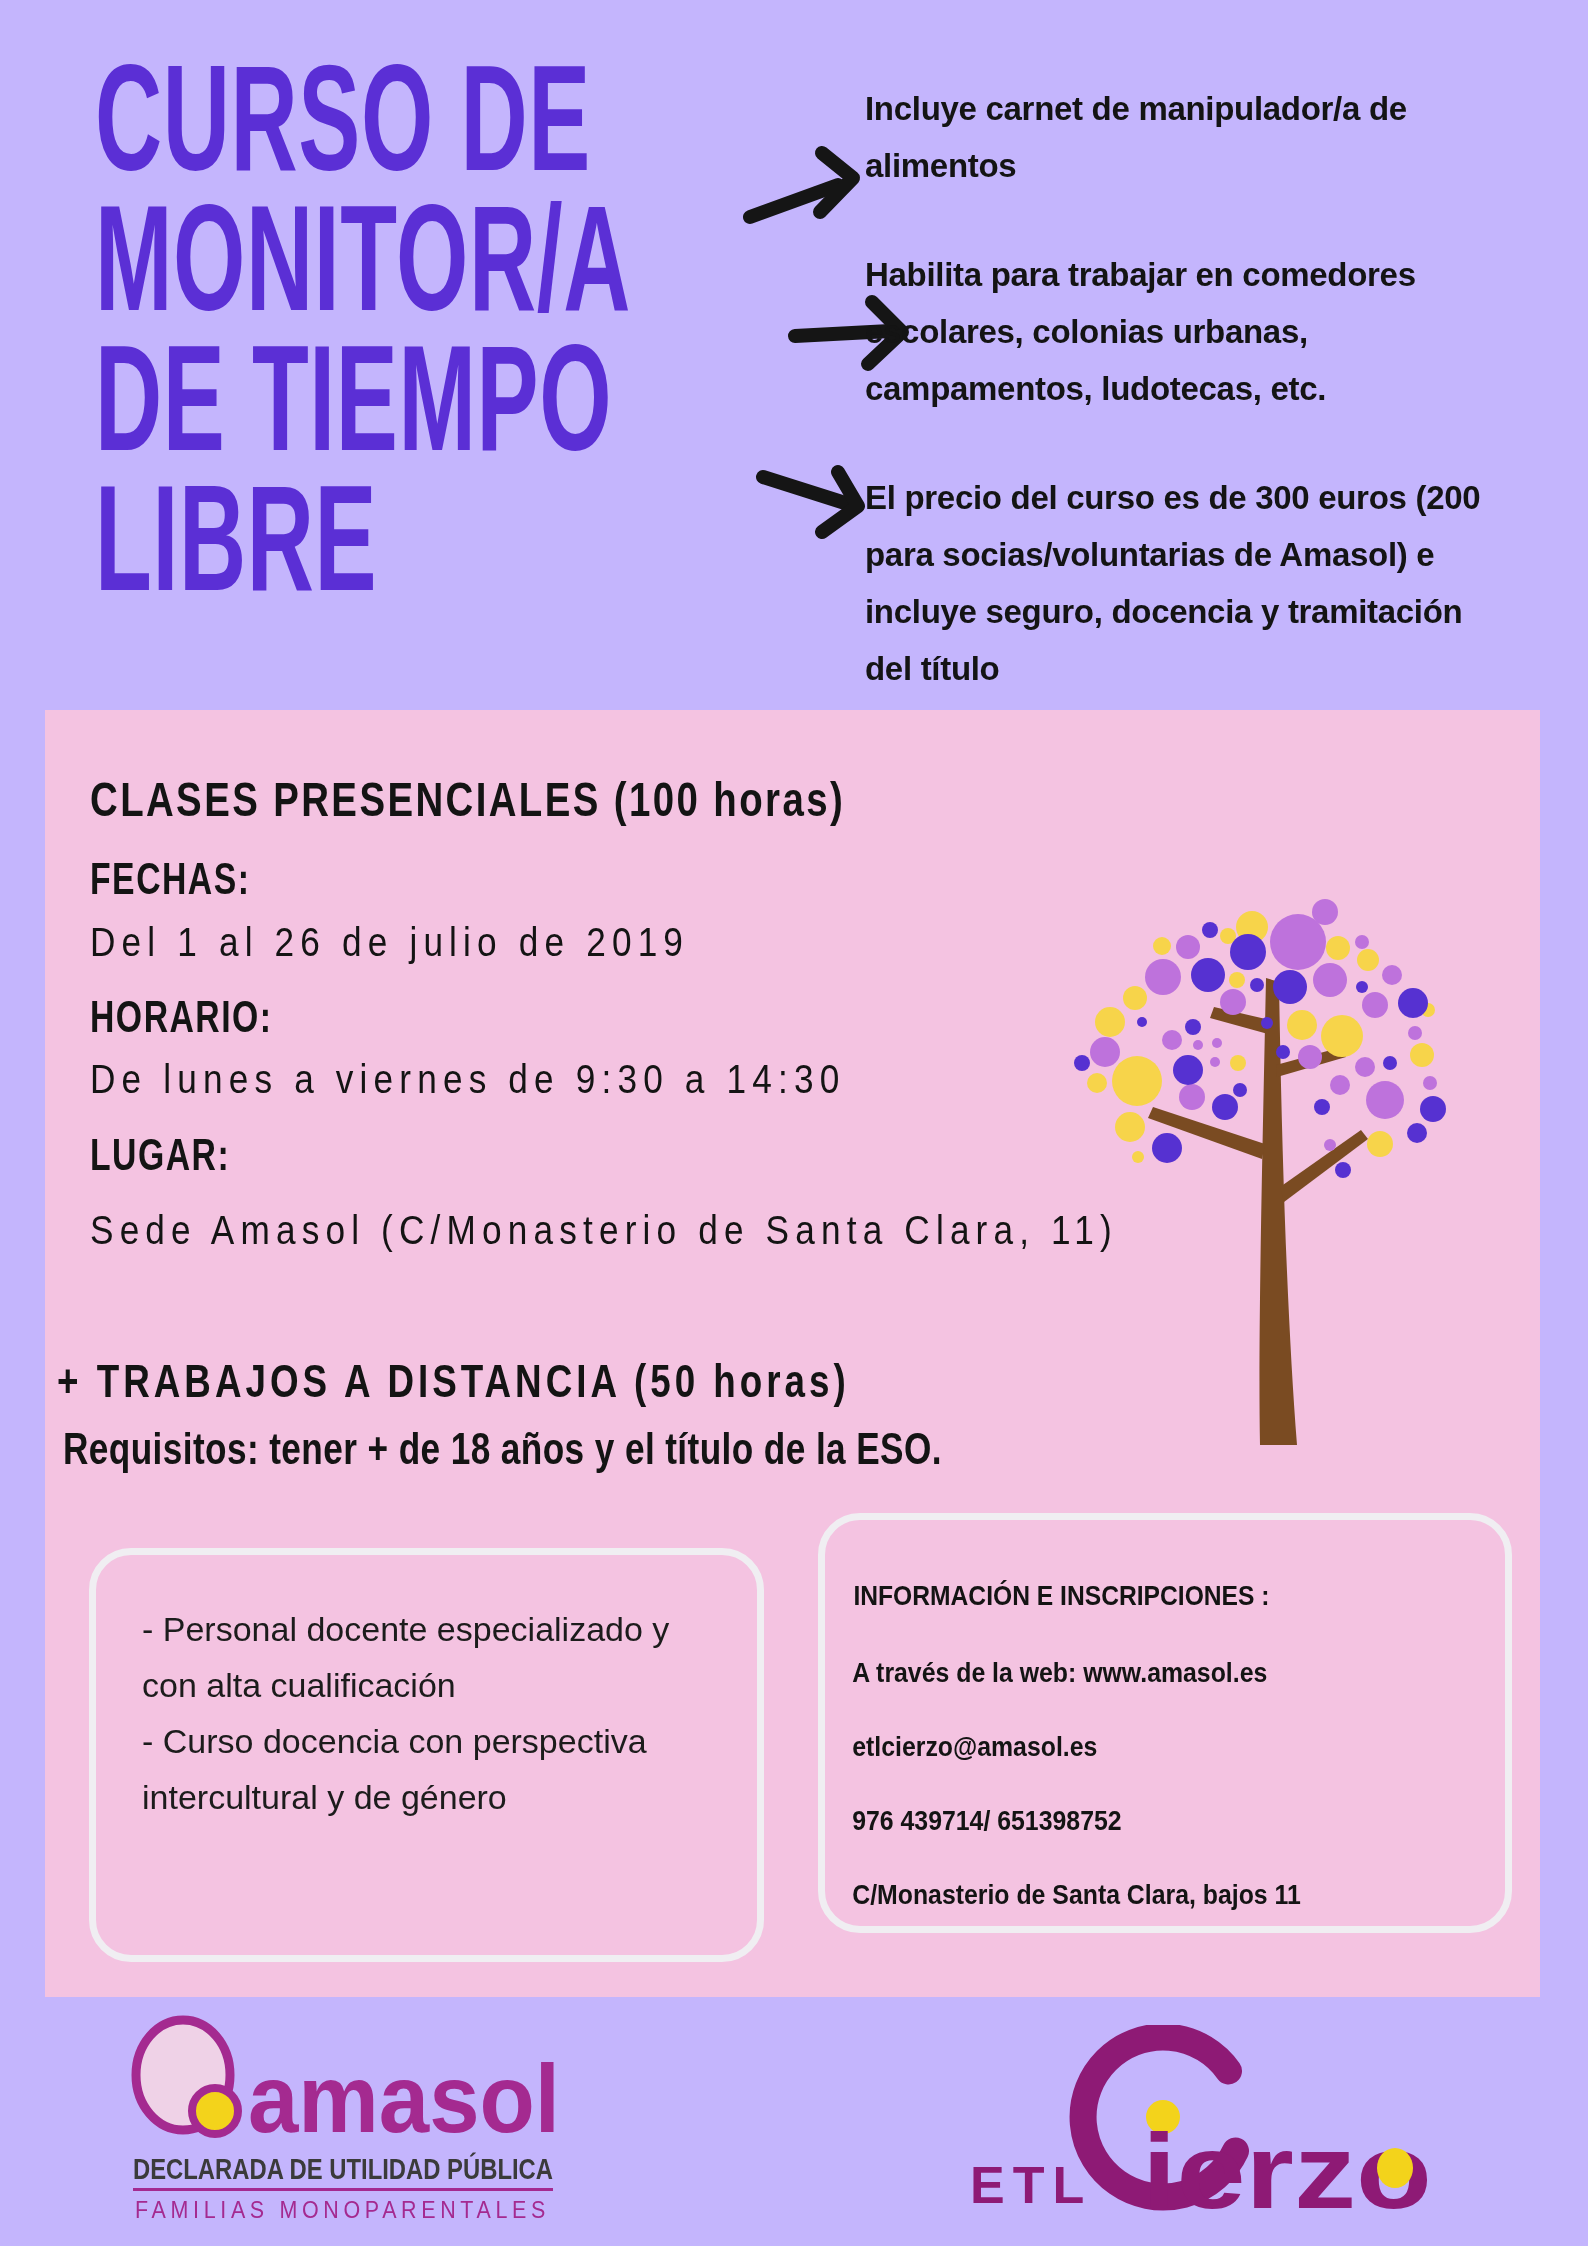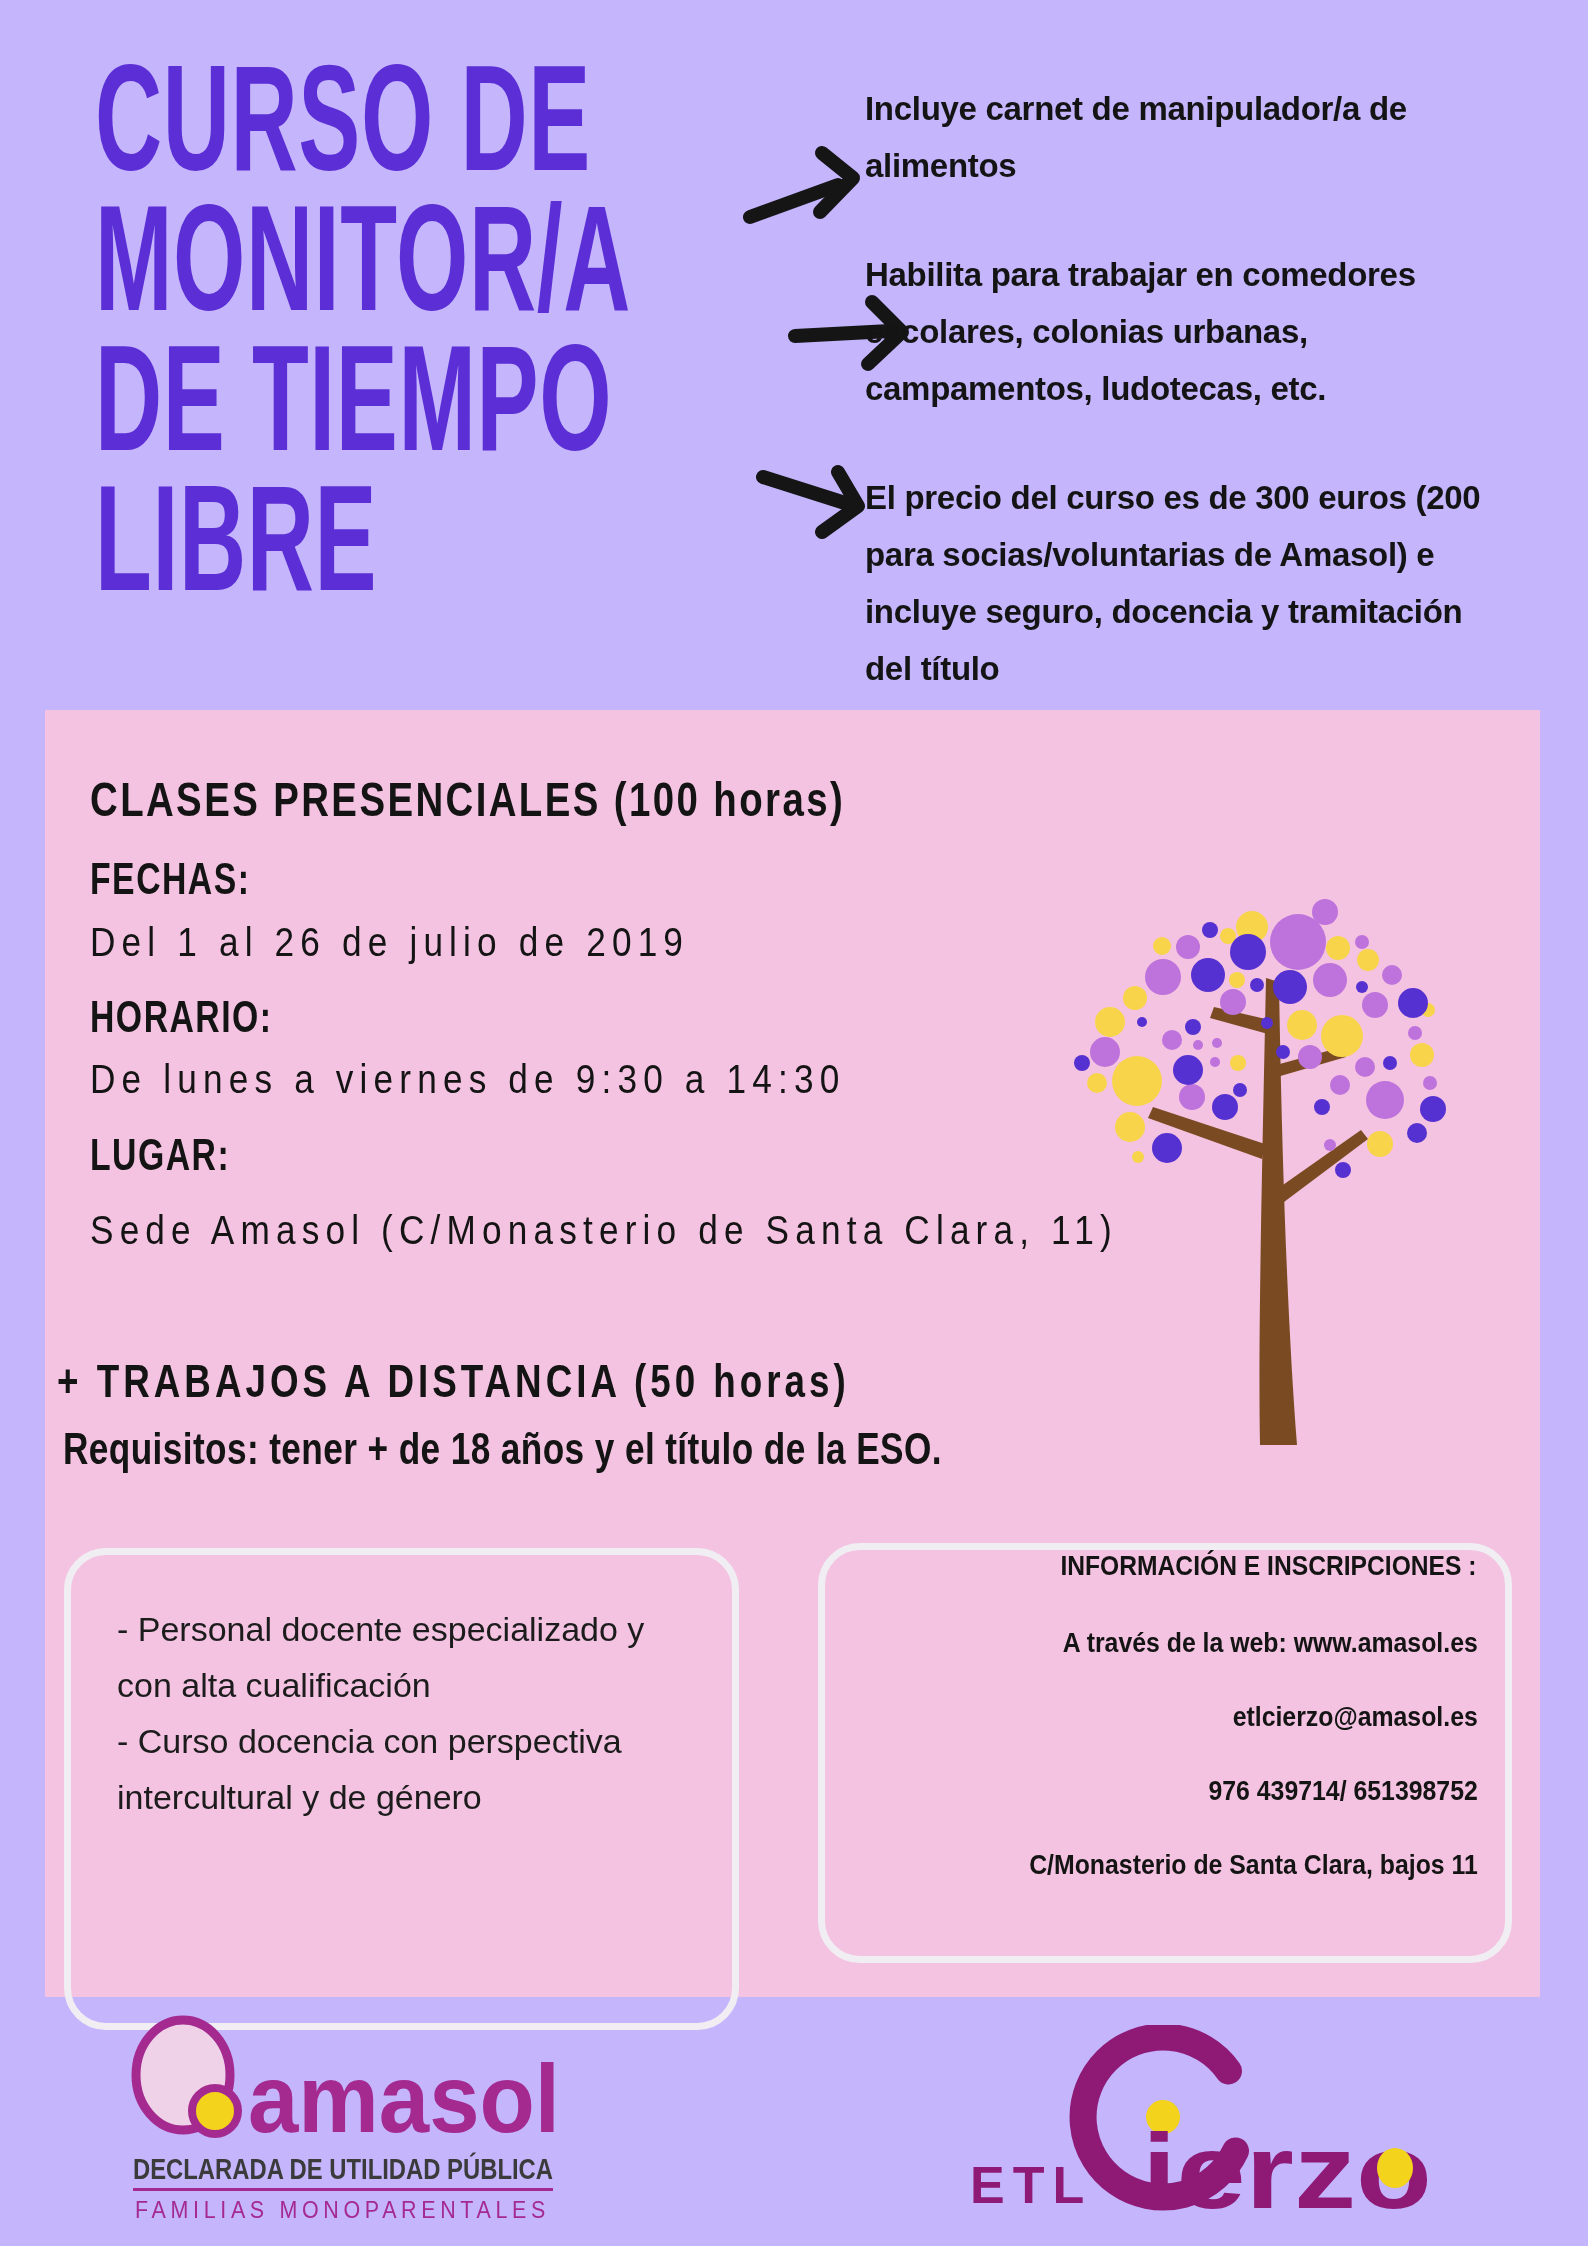--- a/index.html
+++ b/index.html
@@ -37,25 +37,25 @@
   .horario-label{left:45px;top:281px;}
   .horario-value{left:45px;top:347px;}
   .lugar-label{left:45px;top:419px;}
   .lugar-value{left:45px;top:483px;white-space:normal;width:900px;line-height:74px;}
   .h-distancia{left:12px;top:644px;font-size:46px;font-weight:700;letter-spacing:5px;transform:scaleX(0.80);}
   .h-requisitos{left:18px;top:714px;font-size:44px;font-weight:700;letter-spacing:0.5px;transform:scaleX(0.80);}
 
   .tree-svg{position:absolute;left:975px;top:160px;width:540px;height:580px;}
 
   .box{position:absolute;border:7px solid var(--box_border);border-radius:42px;}
-  .box-left{left:19px;top:838px;width:675px;height:482px;padding:46px 46px 0 46px;}
+  .box-left{left:44px;top:838px;width:675px;height:414px;padding:46px 46px 0 46px;}
   .box-left p{
     font-size:34px;line-height:56px;color:#1c1c1c;font-weight:400;white-space:normal;
   }
-  .box-right{left:773px;top:833px;width:694px;height:420px;text-align:right;}
+  .box-right{left:773px;top:803px;width:694px;height:420px;text-align:left;padding-top:60px;}
   .info-heading{
     display:inline-block;font-size:28px;font-weight:700;color:var(--black_text);
     transform:scaleX(0.88);transform-origin:center top;white-space:nowrap;margin-bottom:46px;
   }
   .info-line{
     font-size:27px;font-weight:700;color:var(--black_text);margin-bottom:43px;
     transform:scaleX(0.92);transform-origin:center top;white-space:nowrap;
   }
 
   

